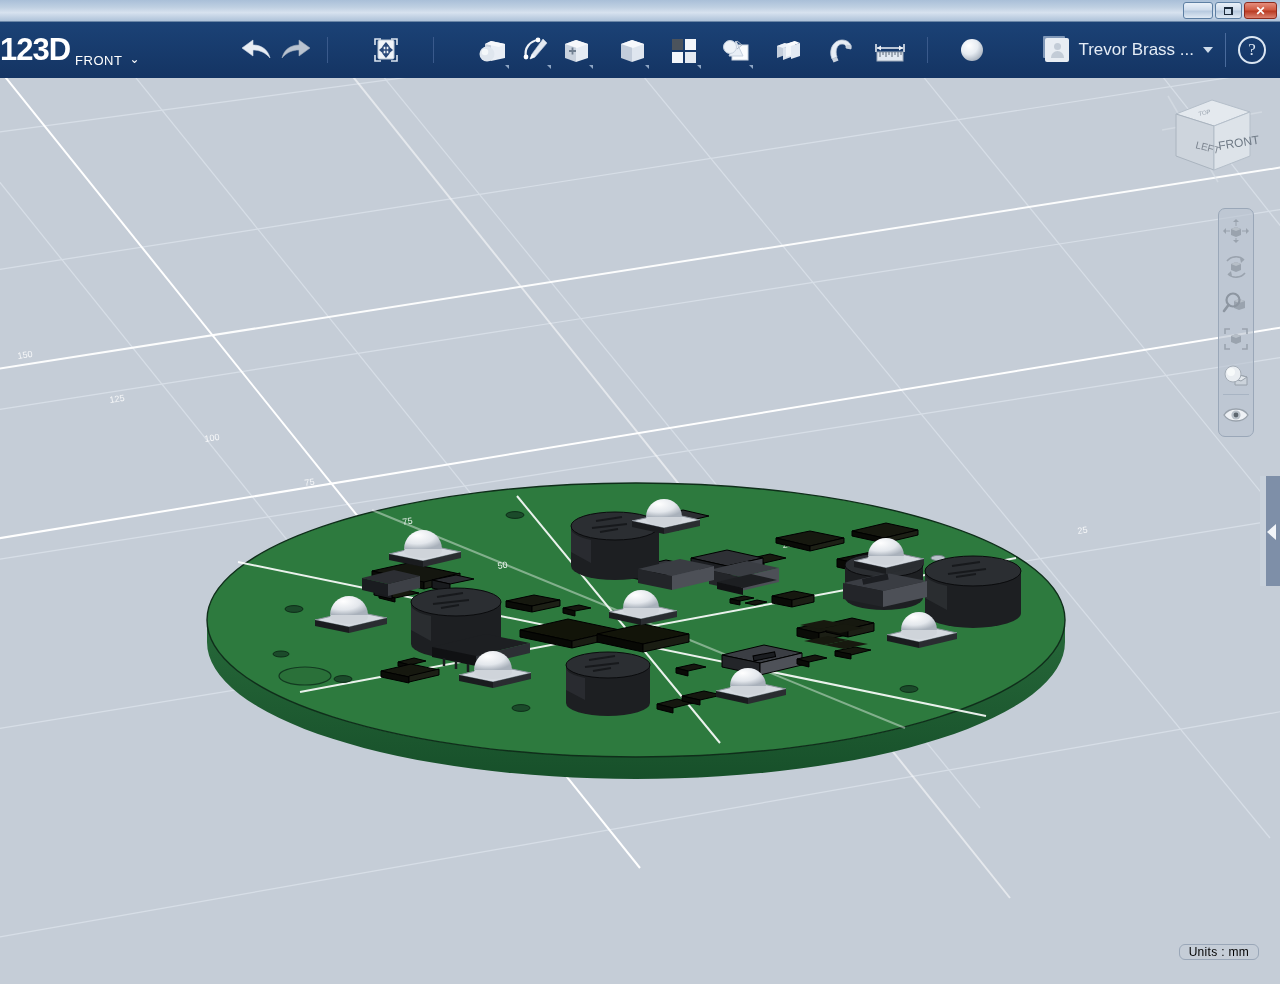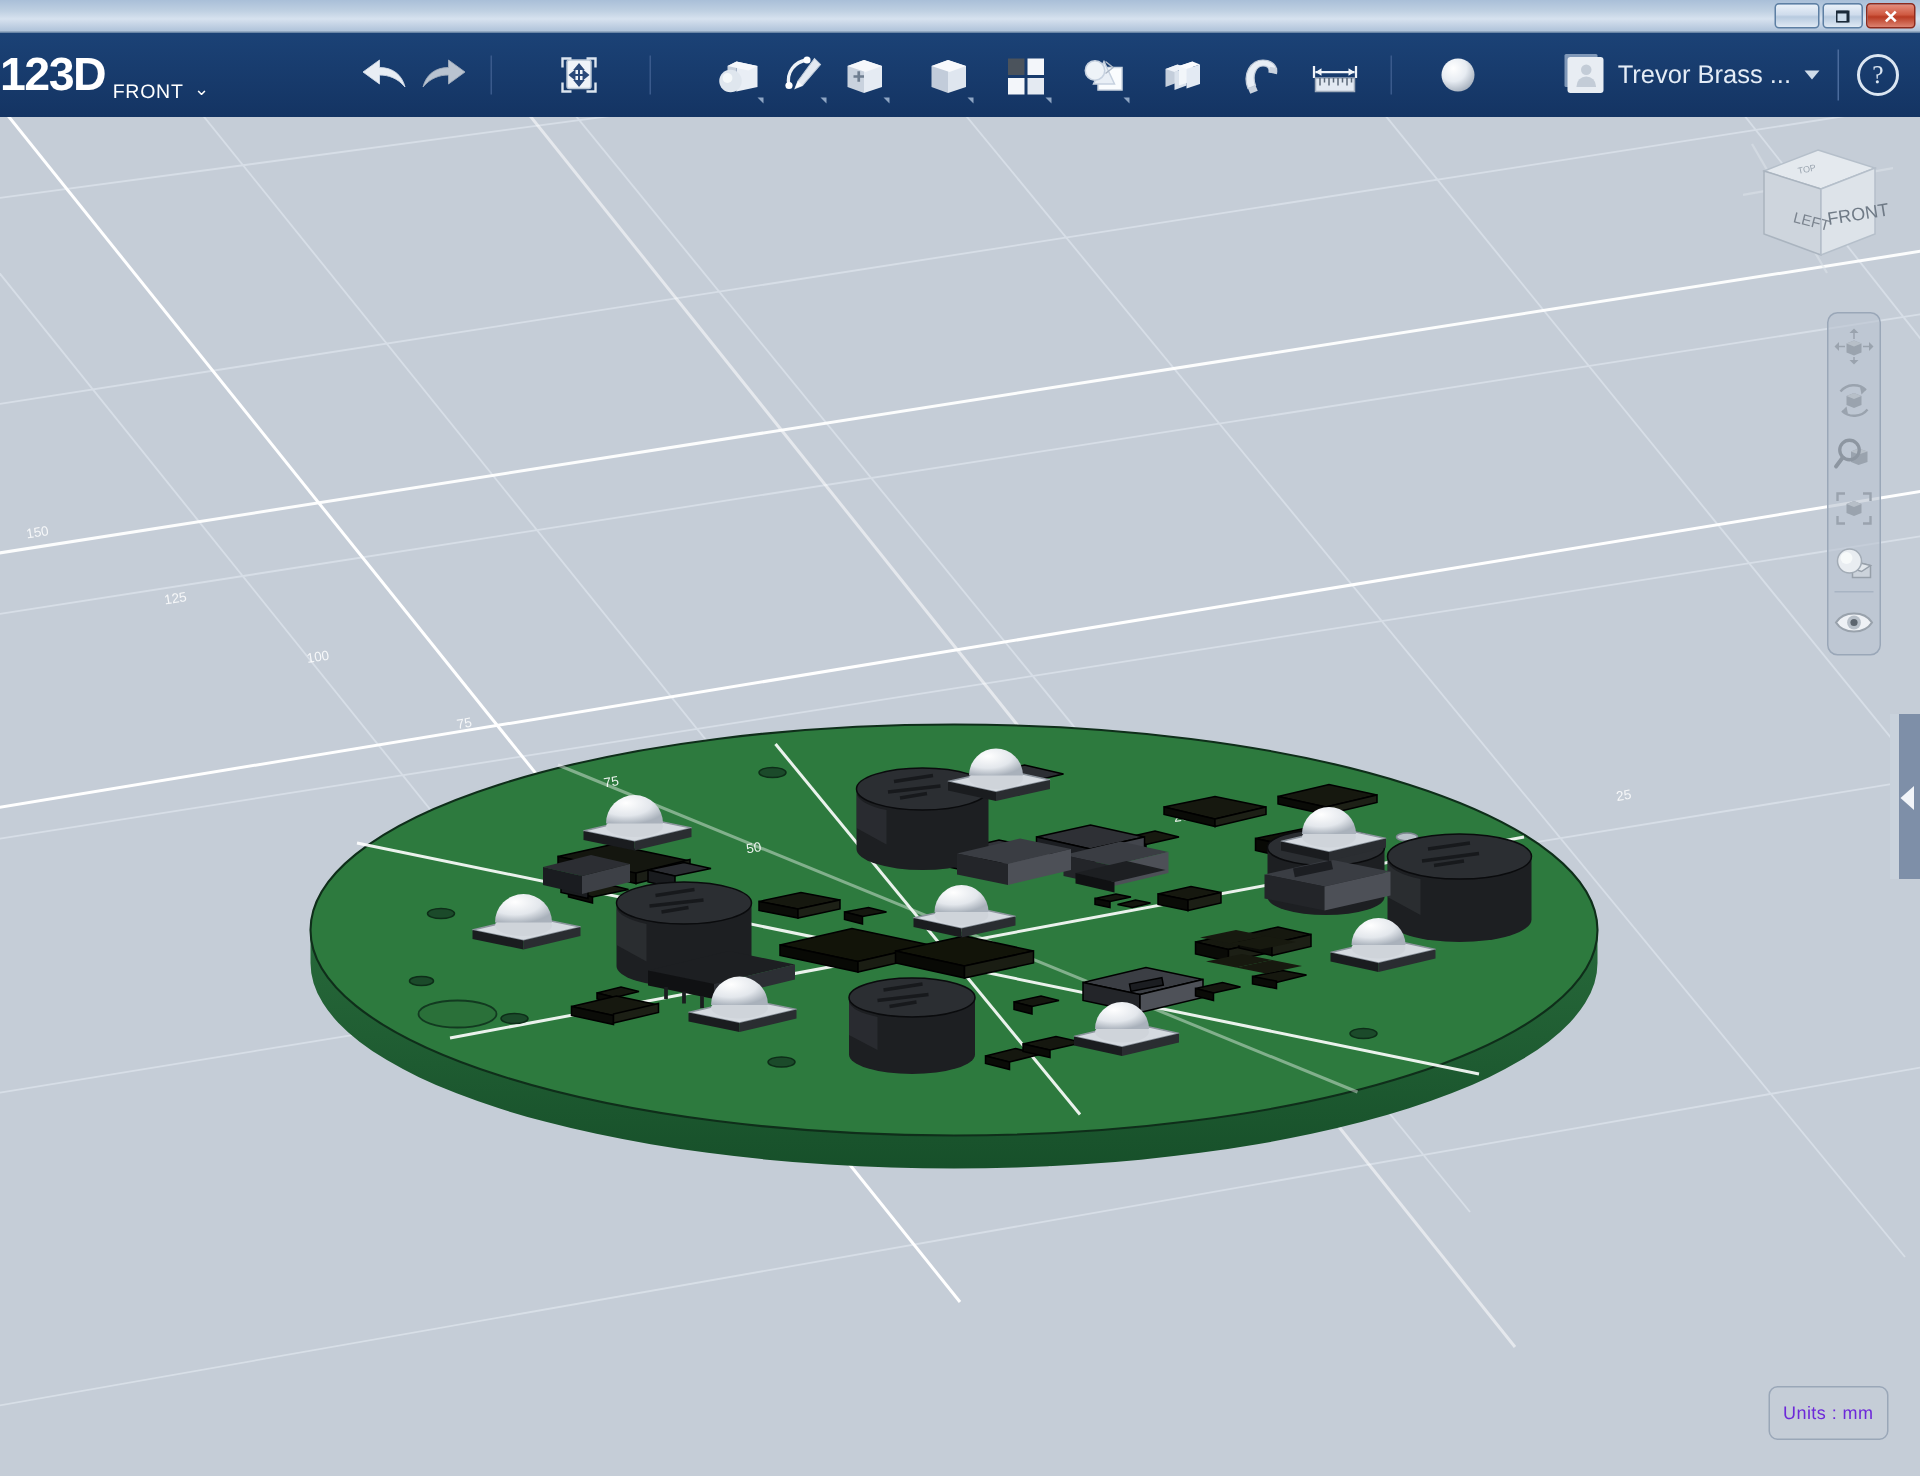--- a/index.html
+++ b/index.html
@@ -113,23 +113,23 @@
   .panel-handle .tri {
     position: absolute; left: 1px; top: 48px;
     width: 0; height: 0; border-top: 8px solid transparent;
     border-bottom: 8px solid transparent; border-right: 9px solid #f2f5f9;
   }
   .panel-strip { position:absolute; right:14px; top:398px; width:6px; height:110px; background:#c9d2dc; }
 
   
   .units {
     position: absolute; right: 21px; bottom: 24px;
-    padding: 10px 9px; border: 1px solid #9aa7b8; border-radius: 6px;
+    padding: 0 9px; border: 1px solid #9aa7b8; border-radius: 6px;
     background: rgba(197,205,215,0.55);
-    color: #6d28d9; font-size: 12px; letter-spacing: 0.3px;
+    color: #000000; font-size: 12px; letter-spacing: 0.3px;
   }
   .grid-label { fill: #ffffff; font-size: 9px; font-family: "Liberation Sans", sans-serif; opacity: .85; }
   .board-label { fill: #ffffff; font-size: 9px; font-family: "Liberation Sans", sans-serif; opacity: .9; }
 </style>
 </head>
 <body>
 
 <div id="app">
 
   <div class="titlebar">

